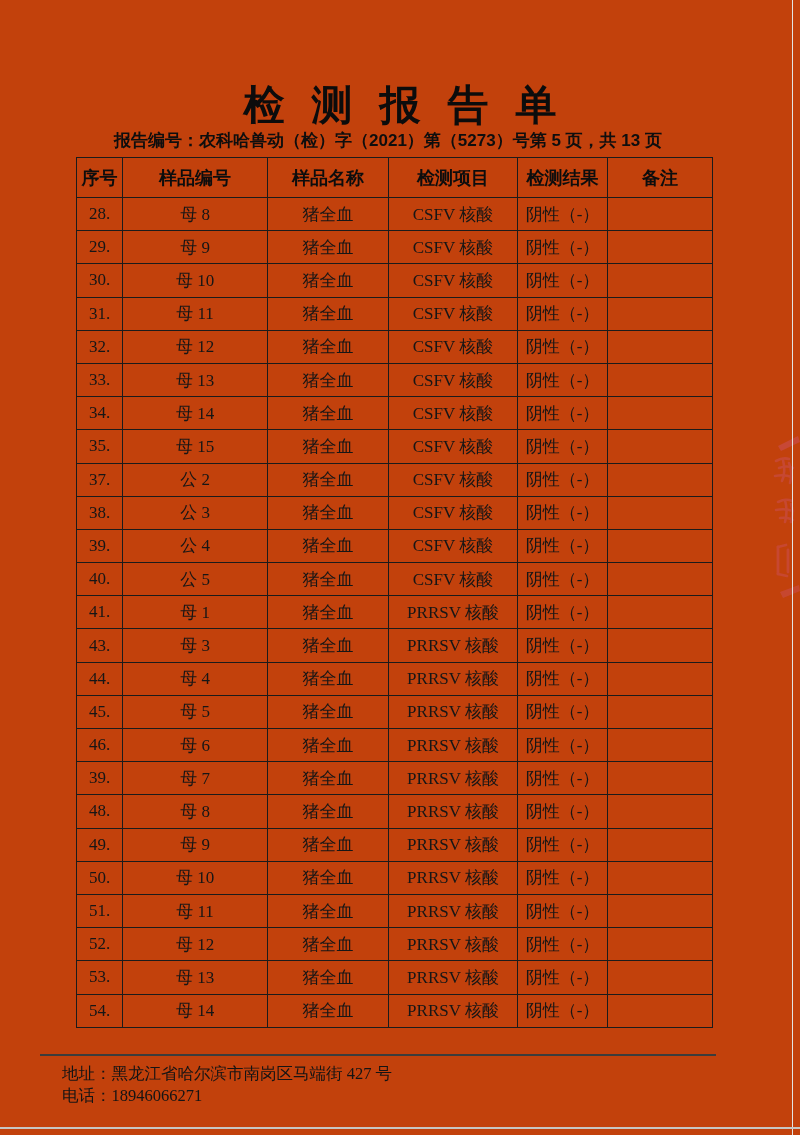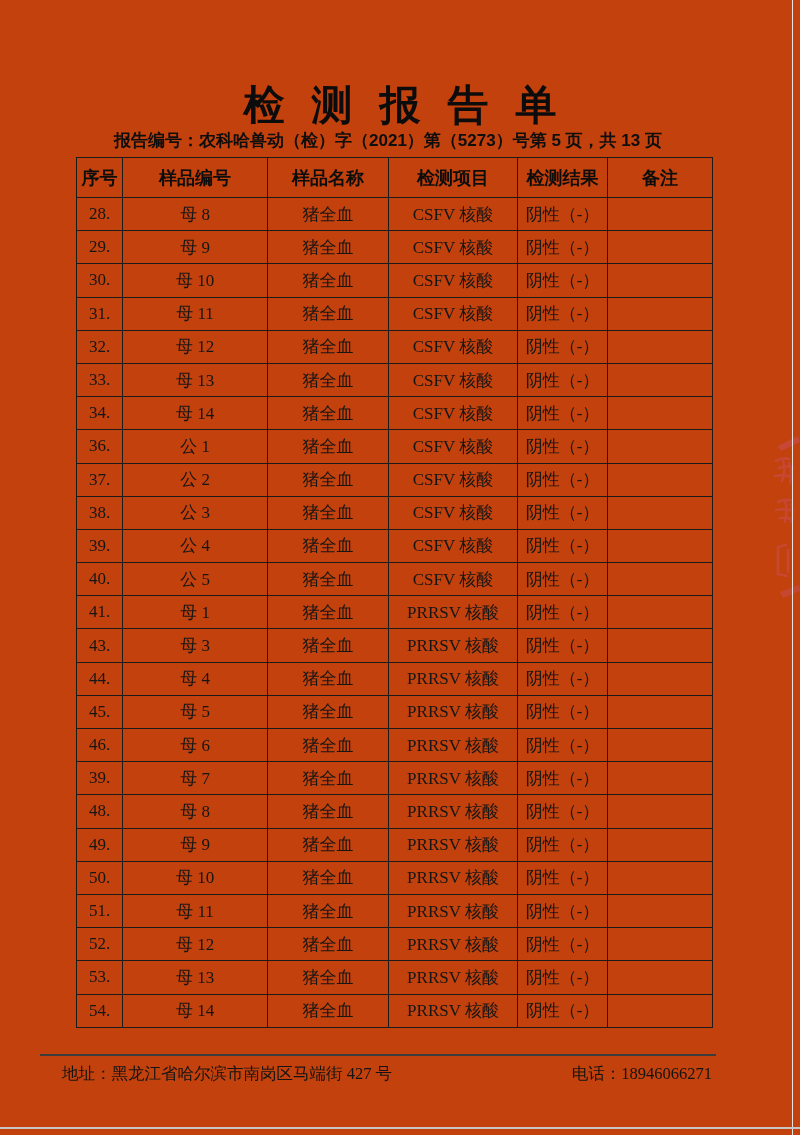--- a/index.html
+++ b/index.html
@@ -59,21 +59,21 @@
   }
   
   .footer-rule{
     position:absolute;left:40px;top:1054px;width:676px;height:2px;
     background:#3c3c3c;
   }
   .footer{
     position:absolute;left:62px;top:1063px;width:650px;
     display:flex;justify-content:space-between;align-items:baseline;
     font-family:"Liberation Serif", serif;
-    font-size:16.5px;color:#141414;white-space:nowrap;
+    font-size:16.5px;color:#141414;white-space:nowrap;flex-direction:column;
   }
   
   .seal-clip{
     position:absolute;left:766px;top:430px;width:34px;height:175px;
     overflow:hidden;pointer-events:none;
   }
   
   .scan-line-right{
     position:absolute;left:792px;top:0;width:1px;height:1135px;
     background:#e4e4e2;
@@ -168,22 +168,22 @@
           </tr>
           <tr>
             <td>34.</td>
             <td>母 14</td>
             <td>猪全血</td>
             <td>CSFV 核酸</td>
             <td>阴性（-）</td>
             <td></td>
           </tr>
           <tr>
-            <td>36.</td>
-            <td>公 1</td>
+            <td>35.</td>
+            <td>母 15</td>
             <td>猪全血</td>
             <td>CSFV 核酸</td>
             <td>阴性（-）</td>
             <td></td>
           </tr>
           <tr>
             <td>37.</td>
             <td>公 2</td>
             <td>猪全血</td>
             <td>CSFV 核酸</td>

